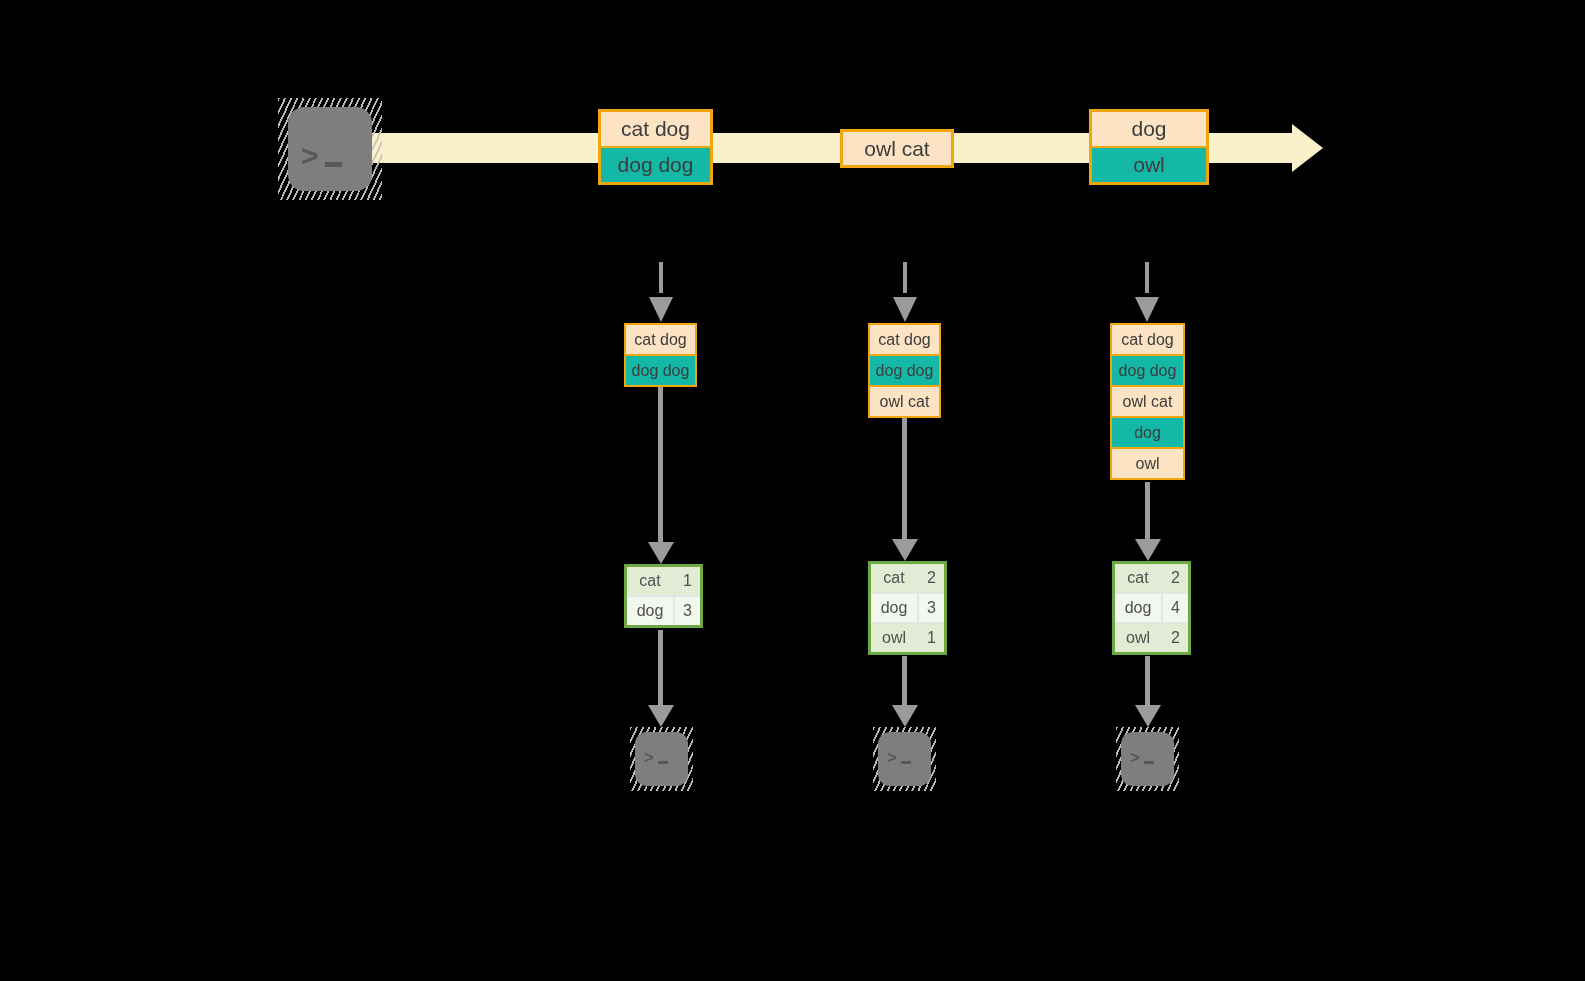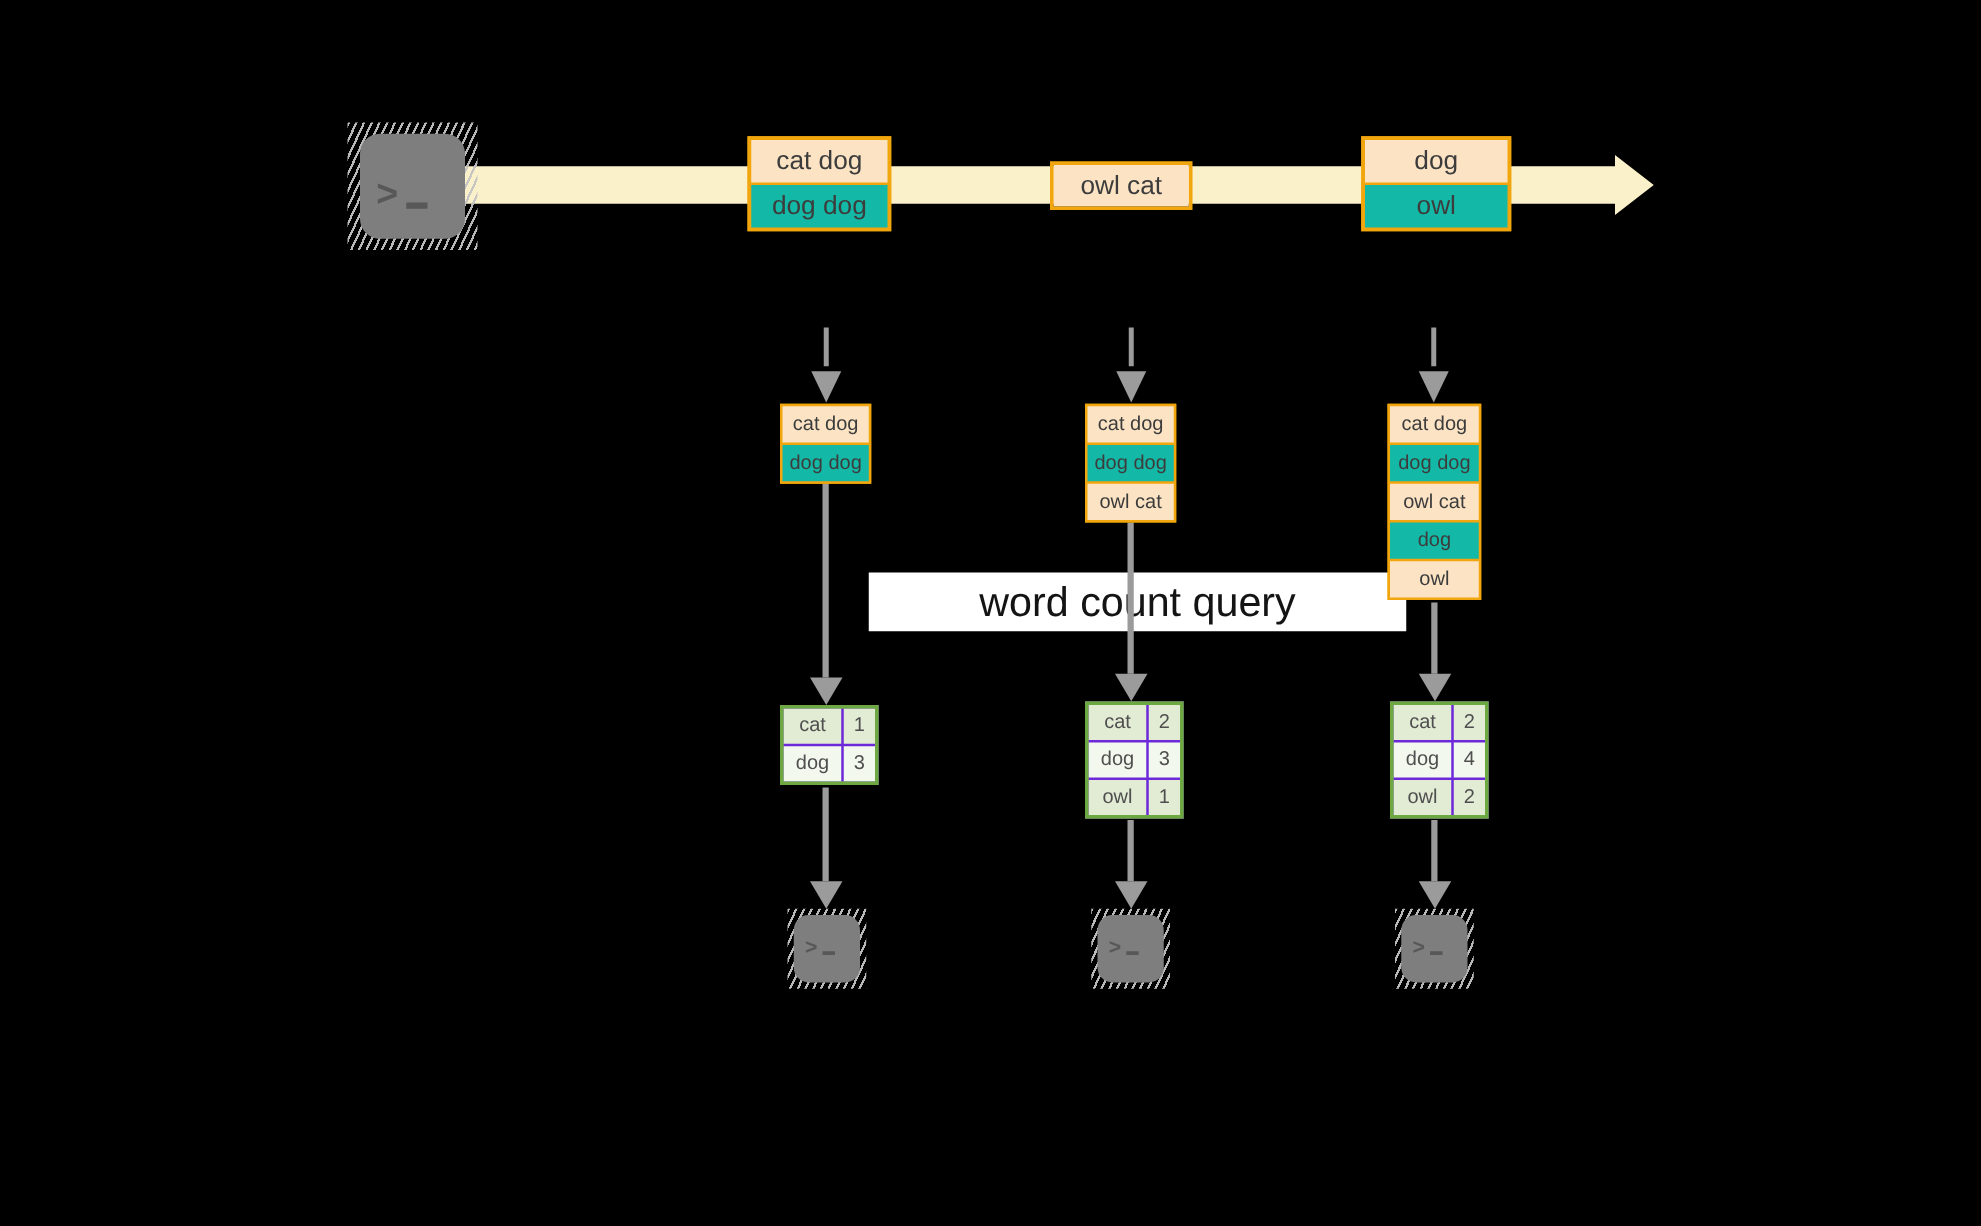--- a/index.html
+++ b/index.html
@@ -29,21 +29,21 @@
 
   
   .dash{position:absolute;width:4px;height:31px;background:#9B9B9B;z-index:2;}
   .dhead{position:absolute;width:0;height:0;z-index:2;
          border-left:12px solid transparent;border-right:12px solid transparent;border-top:25px solid #9B9B9B;}
   .vline{position:absolute;width:5px;background:#9B9B9B;z-index:2;}
   .vhead{position:absolute;width:0;height:0;z-index:2;
          border-left:13px solid transparent;border-right:13px solid transparent;border-top:22px solid #9B9B9B;}
 
   
-  .gtable{position:absolute;border:3px solid #6DA843;background:#6d28d9;display:grid;
+  .gtable{position:absolute;border:3px solid #6DA843;background:#e5e5e5;display:grid;
           grid-template-columns:46px 25px;gap:2px;z-index:3;}
   .gcell{height:28px;display:flex;align-items:center;justify-content:center;font-size:16px;color:#4F4F4F;}
   .ga{background:#E2ECD5;}
   .gb{background:#F3F8EE;}
 
   
   .term{position:absolute;z-index:3;
         background:repeating-linear-gradient(115deg, rgba(195,195,195,0.95) 0px, rgba(195,195,195,0.95) 1.8px, transparent 1.8px, transparent 5.6px);}
   .term-inner{position:absolute;background:#7E7E7E;}
   .term-lg{width:104px;height:102px;}
@@ -103,23 +103,20 @@
     <div class="srow fa">owl cat</div>
   </div>
   <div class="sbox" style="left:1110px;top:323px;width:75px;">
     <div class="srow fa">cat dog</div>
     <div class="srow fb">dog dog</div>
     <div class="srow fa">owl cat</div>
     <div class="srow fb">dog</div>
     <div class="srow fa">owl</div>
   </div>
 
-  <div class="query-label">
-    <span>word count query</span>
-  </div>
 
   <div class="vline" style="left:658px;top:387px;height:155px;"></div>
   <div class="vhead" style="left:648px;top:542px;"></div>
   <div class="vline" style="left:902px;top:418px;height:121px;"></div>
   <div class="vhead" style="left:892px;top:539px;"></div>
   <div class="vline" style="left:1145px;top:482px;height:57px;"></div>
   <div class="vhead" style="left:1135px;top:539px;"></div>
 
   <div class="gtable" style="left:624px;top:564px;">
     <div class="gcell ga">cat</div>

